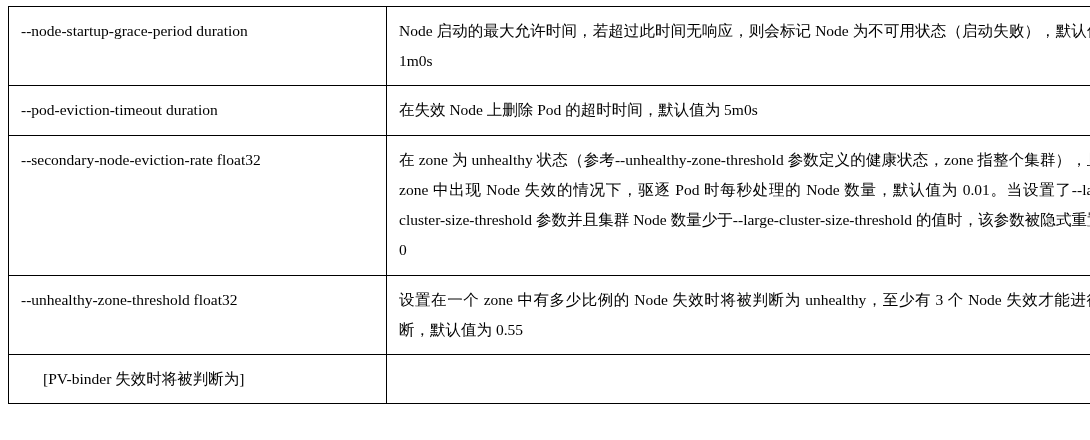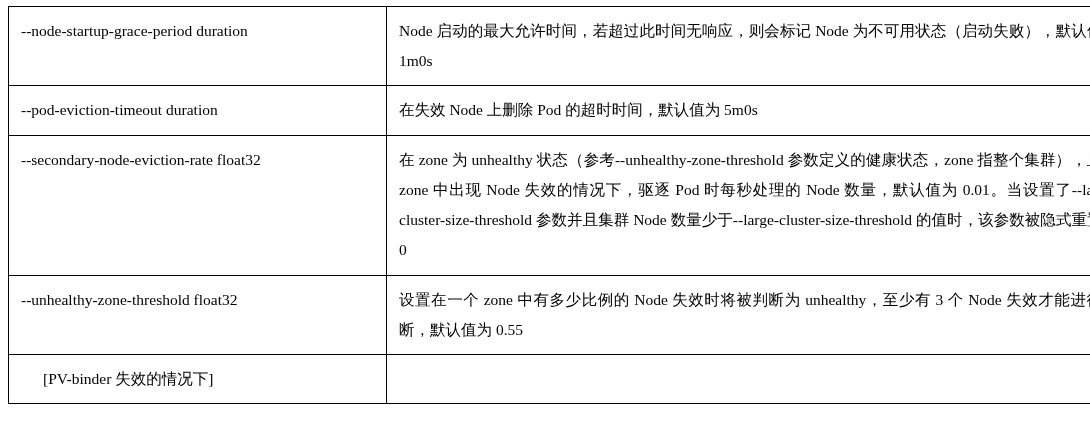--- a/index.html
+++ b/index.html
@@ -84,21 +84,21 @@
       <tr>
         <td class="col-param">
           <span class="cell-text">--unhealthy-zone-threshold float32</span>
         </td>
         <td class="col-desc">
           <span class="cell-text">设置在一个 zone 中有多少比例的 Node 失效时将被判断为 unhealthy，至少有 3 个 Node 失效才能进行判断，默认值为 0.55</span>
         </td>
       </tr>
       <tr>
         <td class="col-param">
-          <span class="cell-text indent">[PV-binder 失效的情况下]</span>
+          <span class="cell-text indent">[PV-binder 失效时将被判断为]</span>
         </td>
         <td class="col-desc">
           <span class="cell-text empty-cell"></span>
         </td>
       </tr>
     </tbody>
   </table>
 </div>
 
 </body></html>

